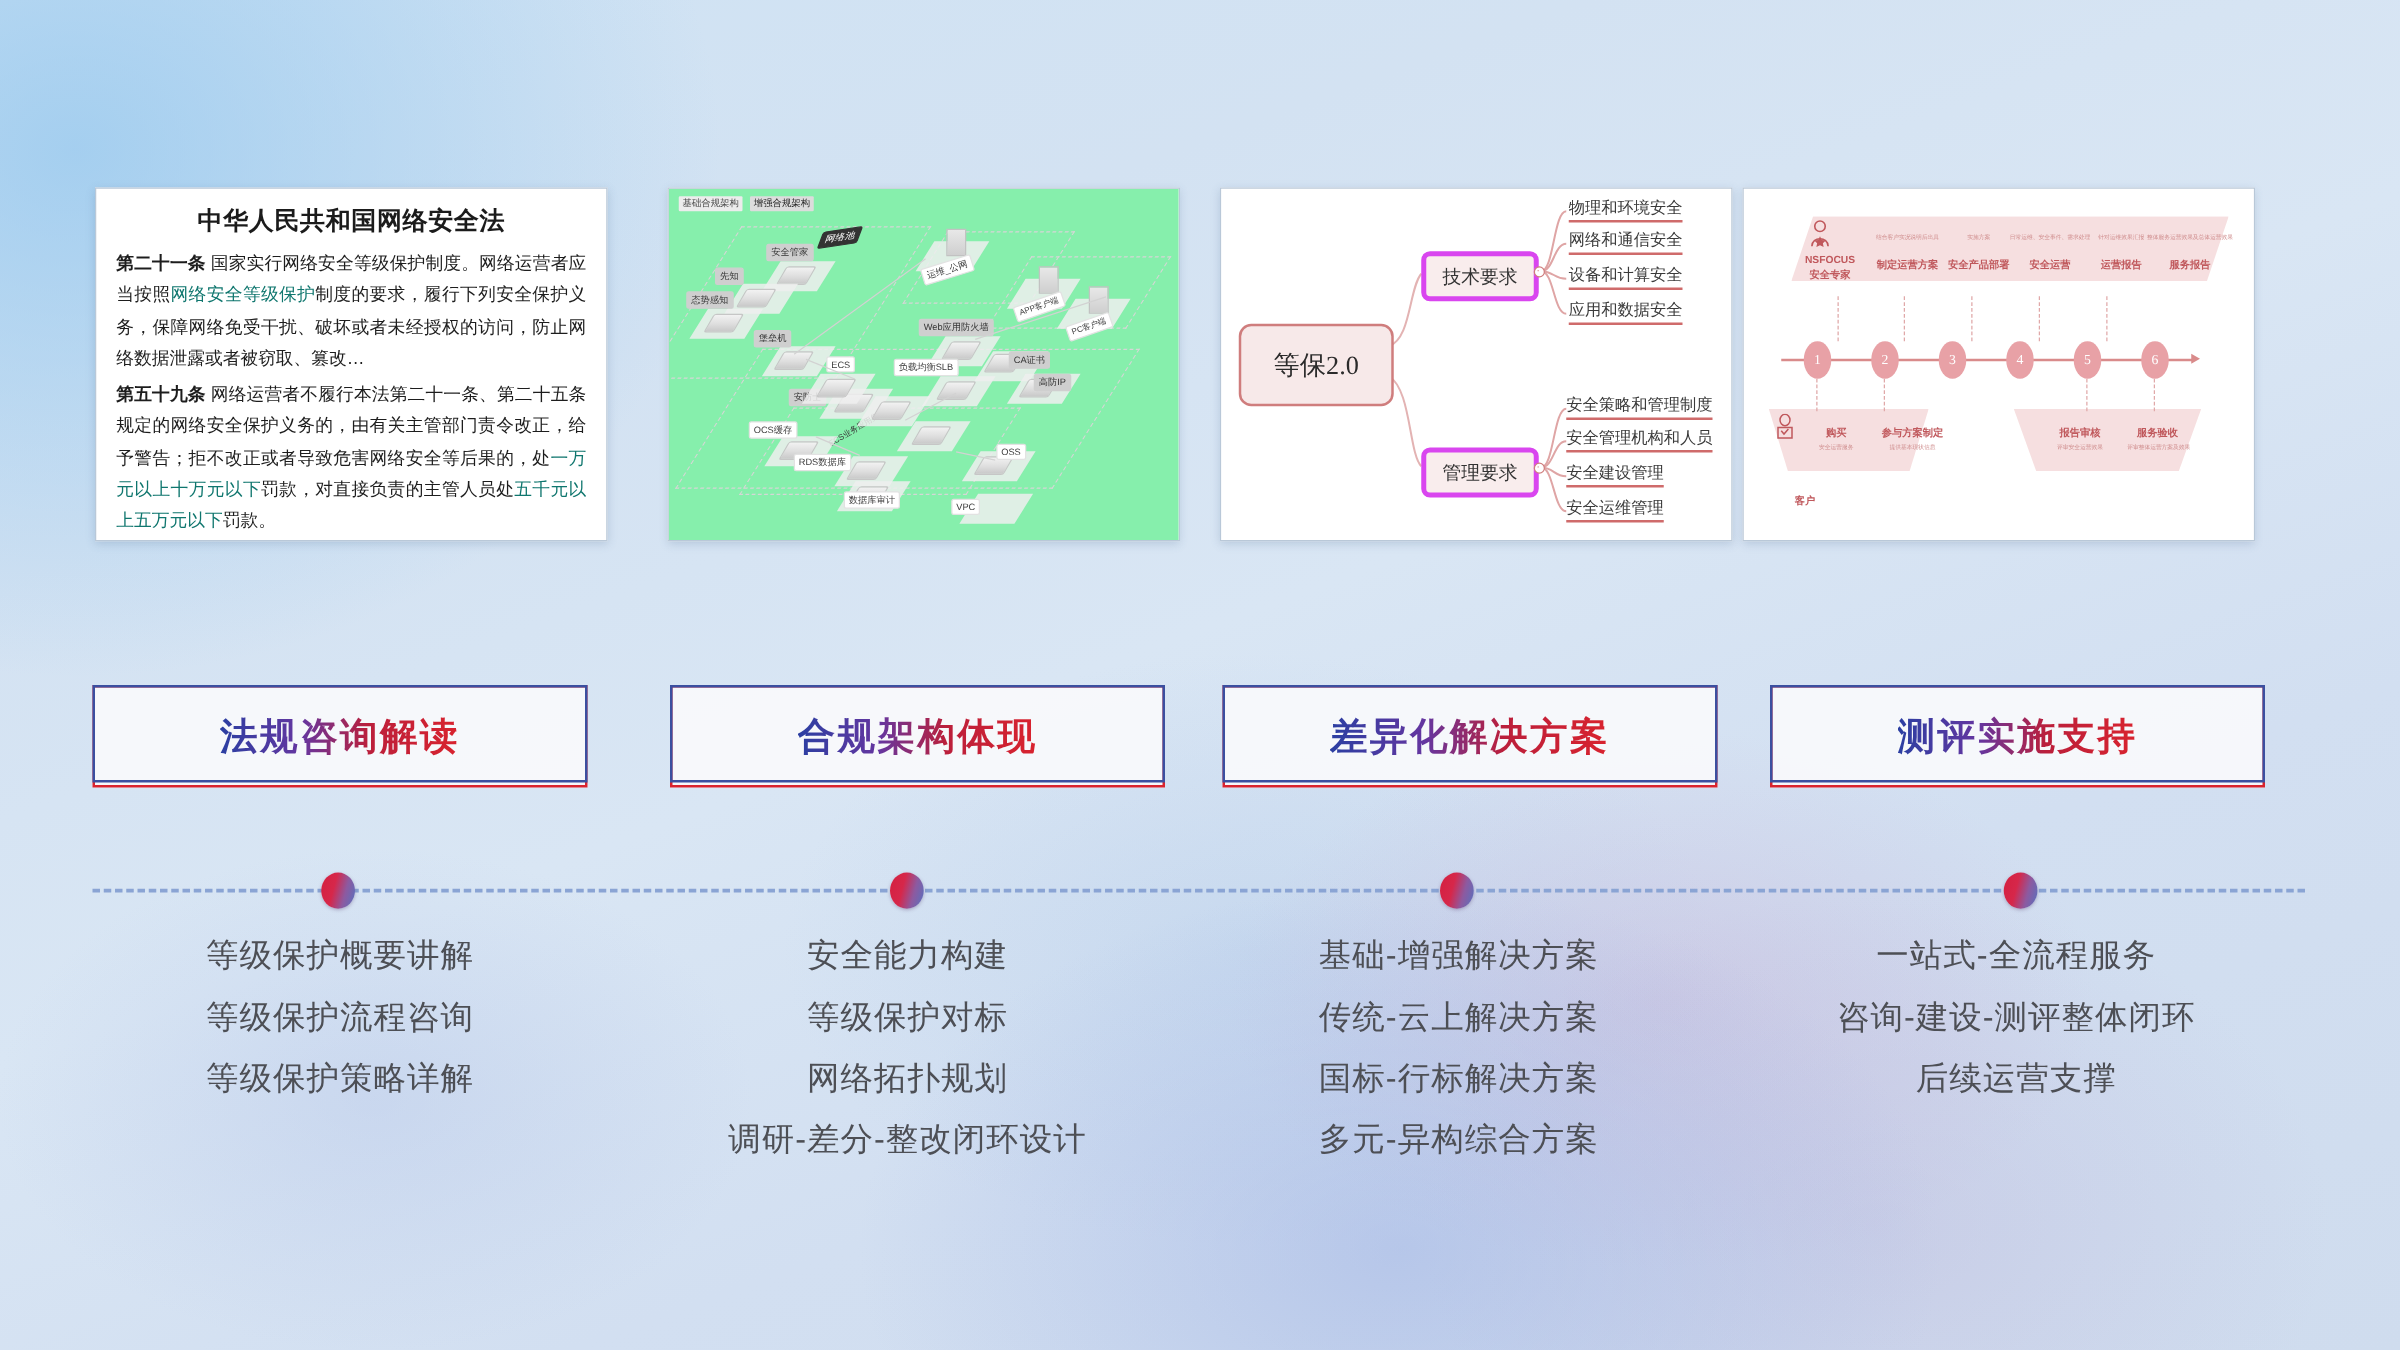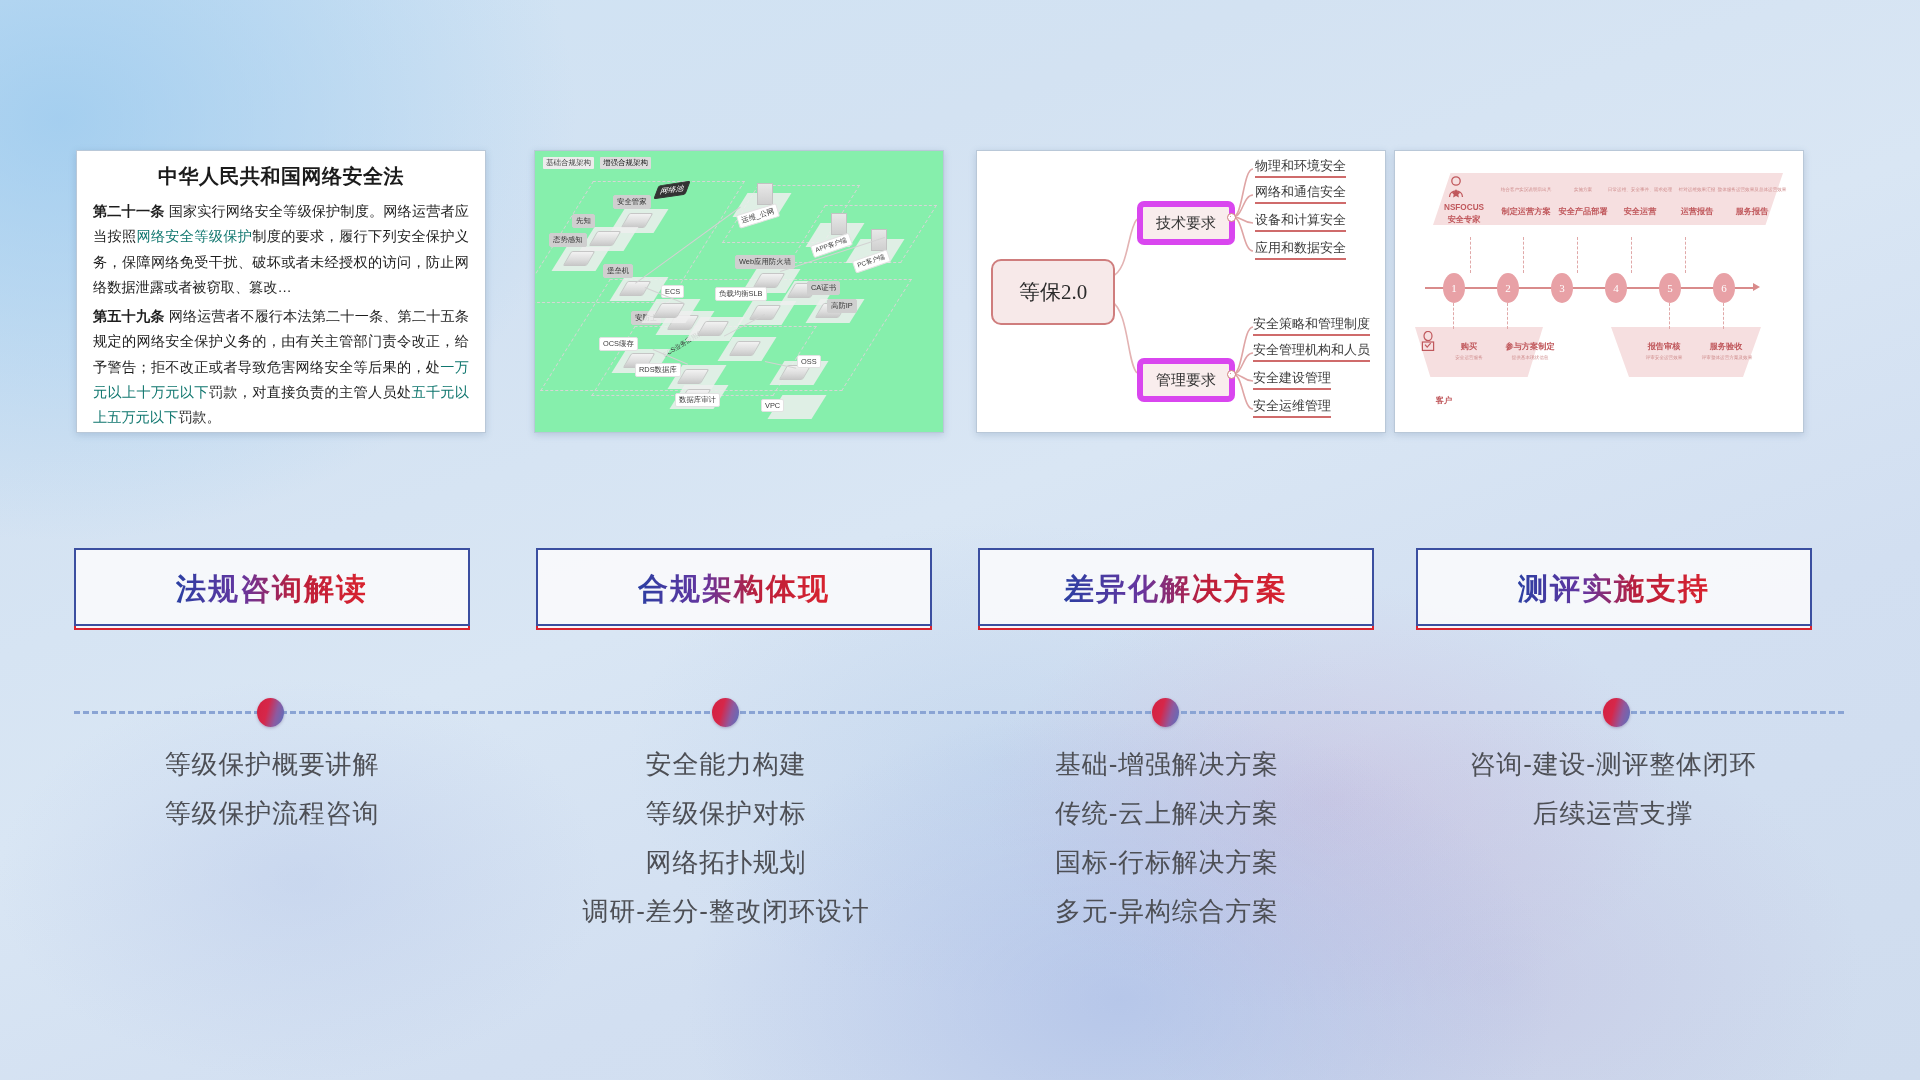--- a/index.html
+++ b/index.html
@@ -139,21 +139,21 @@
     border: 2px solid #cf7d7d;
     border-radius: 10px;
     background: #f7e9e9;
     display: flex; align-items: center; justify-content: center;
     font-size: 21px; color: #2b2b2b;
     font-family: "Liberation Serif","DejaVu Serif",serif;
   }
   .mm-branch {
     position: absolute;
     width: 86px; height: 32px;
-    border: 6px solid #d946ef;
+    border: 4px solid #d946ef;
     border-radius: 7px;
     background: #f9eded;
     display: flex; align-items: center; justify-content: center;
     font-size: 15px; color: #333;
     font-family: "Liberation Serif","DejaVu Serif",serif;
   }
   .mm-branch.tech { left: 160px; top: 50px; }
   .mm-branch.mgmt { left: 160px; top: 207px; }
   .mm-leaf {
     position: absolute;
@@ -570,32 +570,34 @@
     <div class="tl-dot d1"></div>
     <div class="tl-dot d2"></div>
     <div class="tl-dot d3"></div>
     <div class="tl-dot d4"></div>
   </div>
 
   <div class="lists">
     <div class="list-col l1">
       <div class="list-item">等级保护概要讲解</div>
       <div class="list-item">等级保护流程咨询</div>
+      <div class="list-item">等级保护策略详解</div>
     </div>
     <div class="list-col l2">
       <div class="list-item">安全能力构建</div>
       <div class="list-item">等级保护对标</div>
       <div class="list-item">网络拓扑规划</div>
       <div class="list-item">调研-差分-整改闭环设计</div>
     </div>
     <div class="list-col l3">
       <div class="list-item">基础-增强解决方案</div>
       <div class="list-item">传统-云上解决方案</div>
       <div class="list-item">国标-行标解决方案</div>
       <div class="list-item">多元-异构综合方案</div>
     </div>
     <div class="list-col l4">
+      <div class="list-item">一站式-全流程服务</div>
       <div class="list-item">咨询-建设-测评整体闭环</div>
       <div class="list-item">后续运营支撑</div>
     </div>
   </div>
 
 </div>
 
 </body></html>

